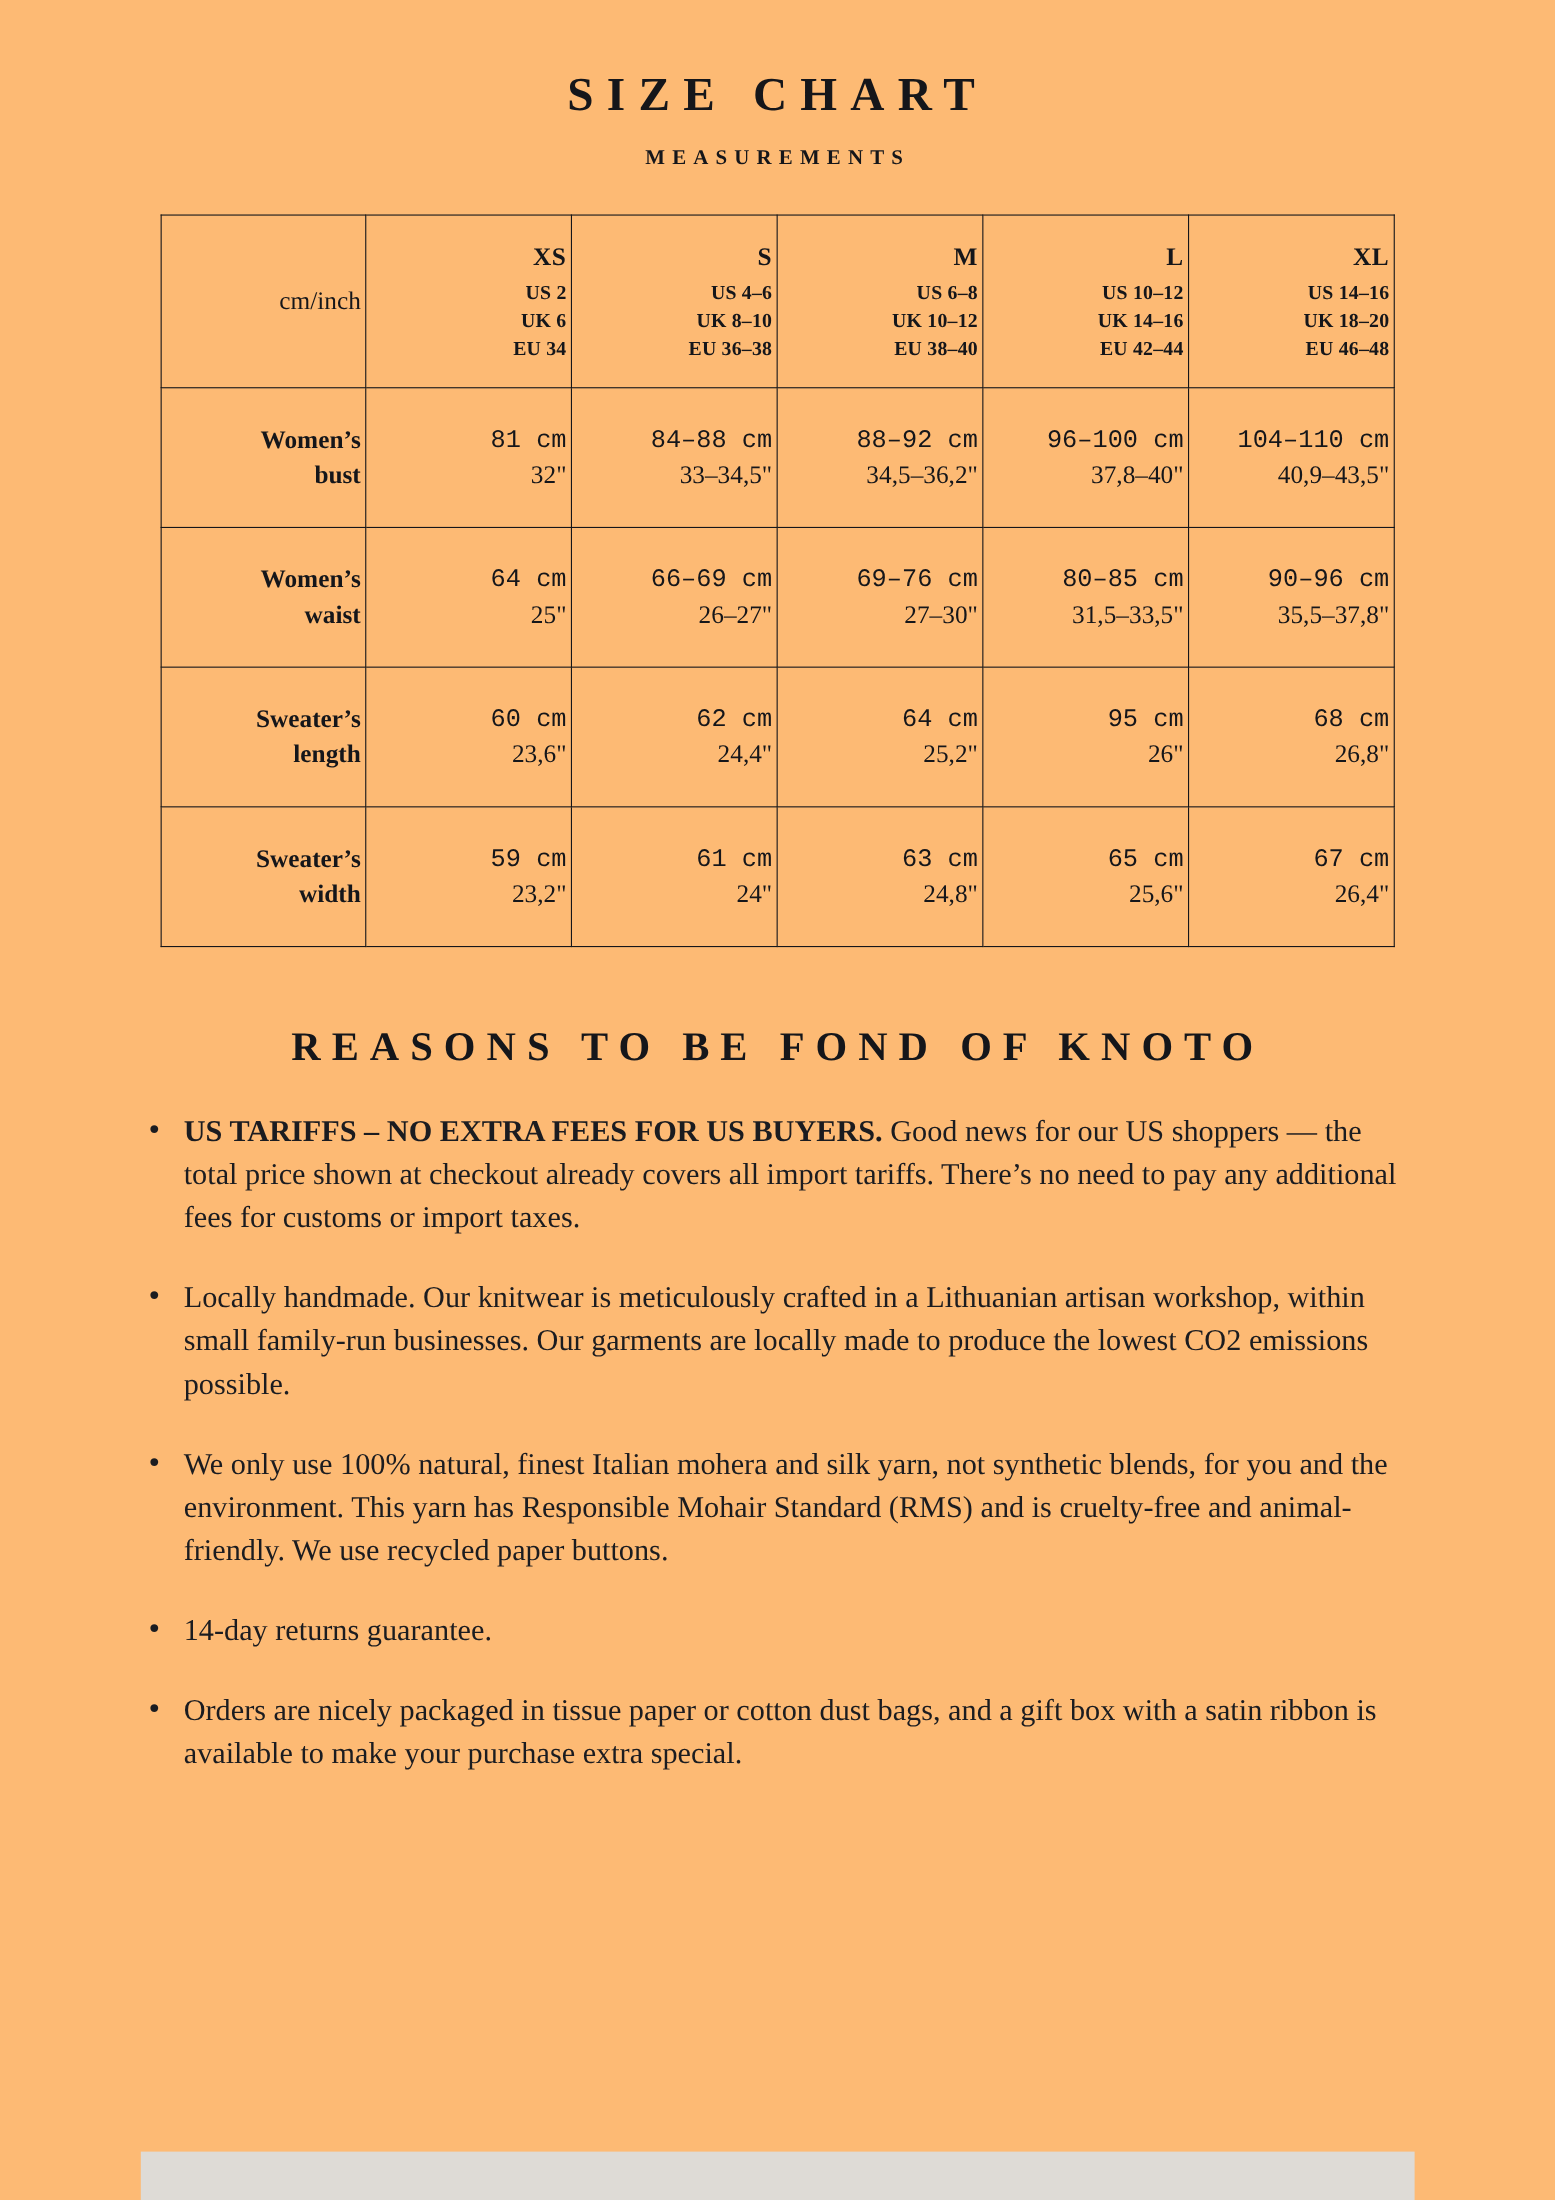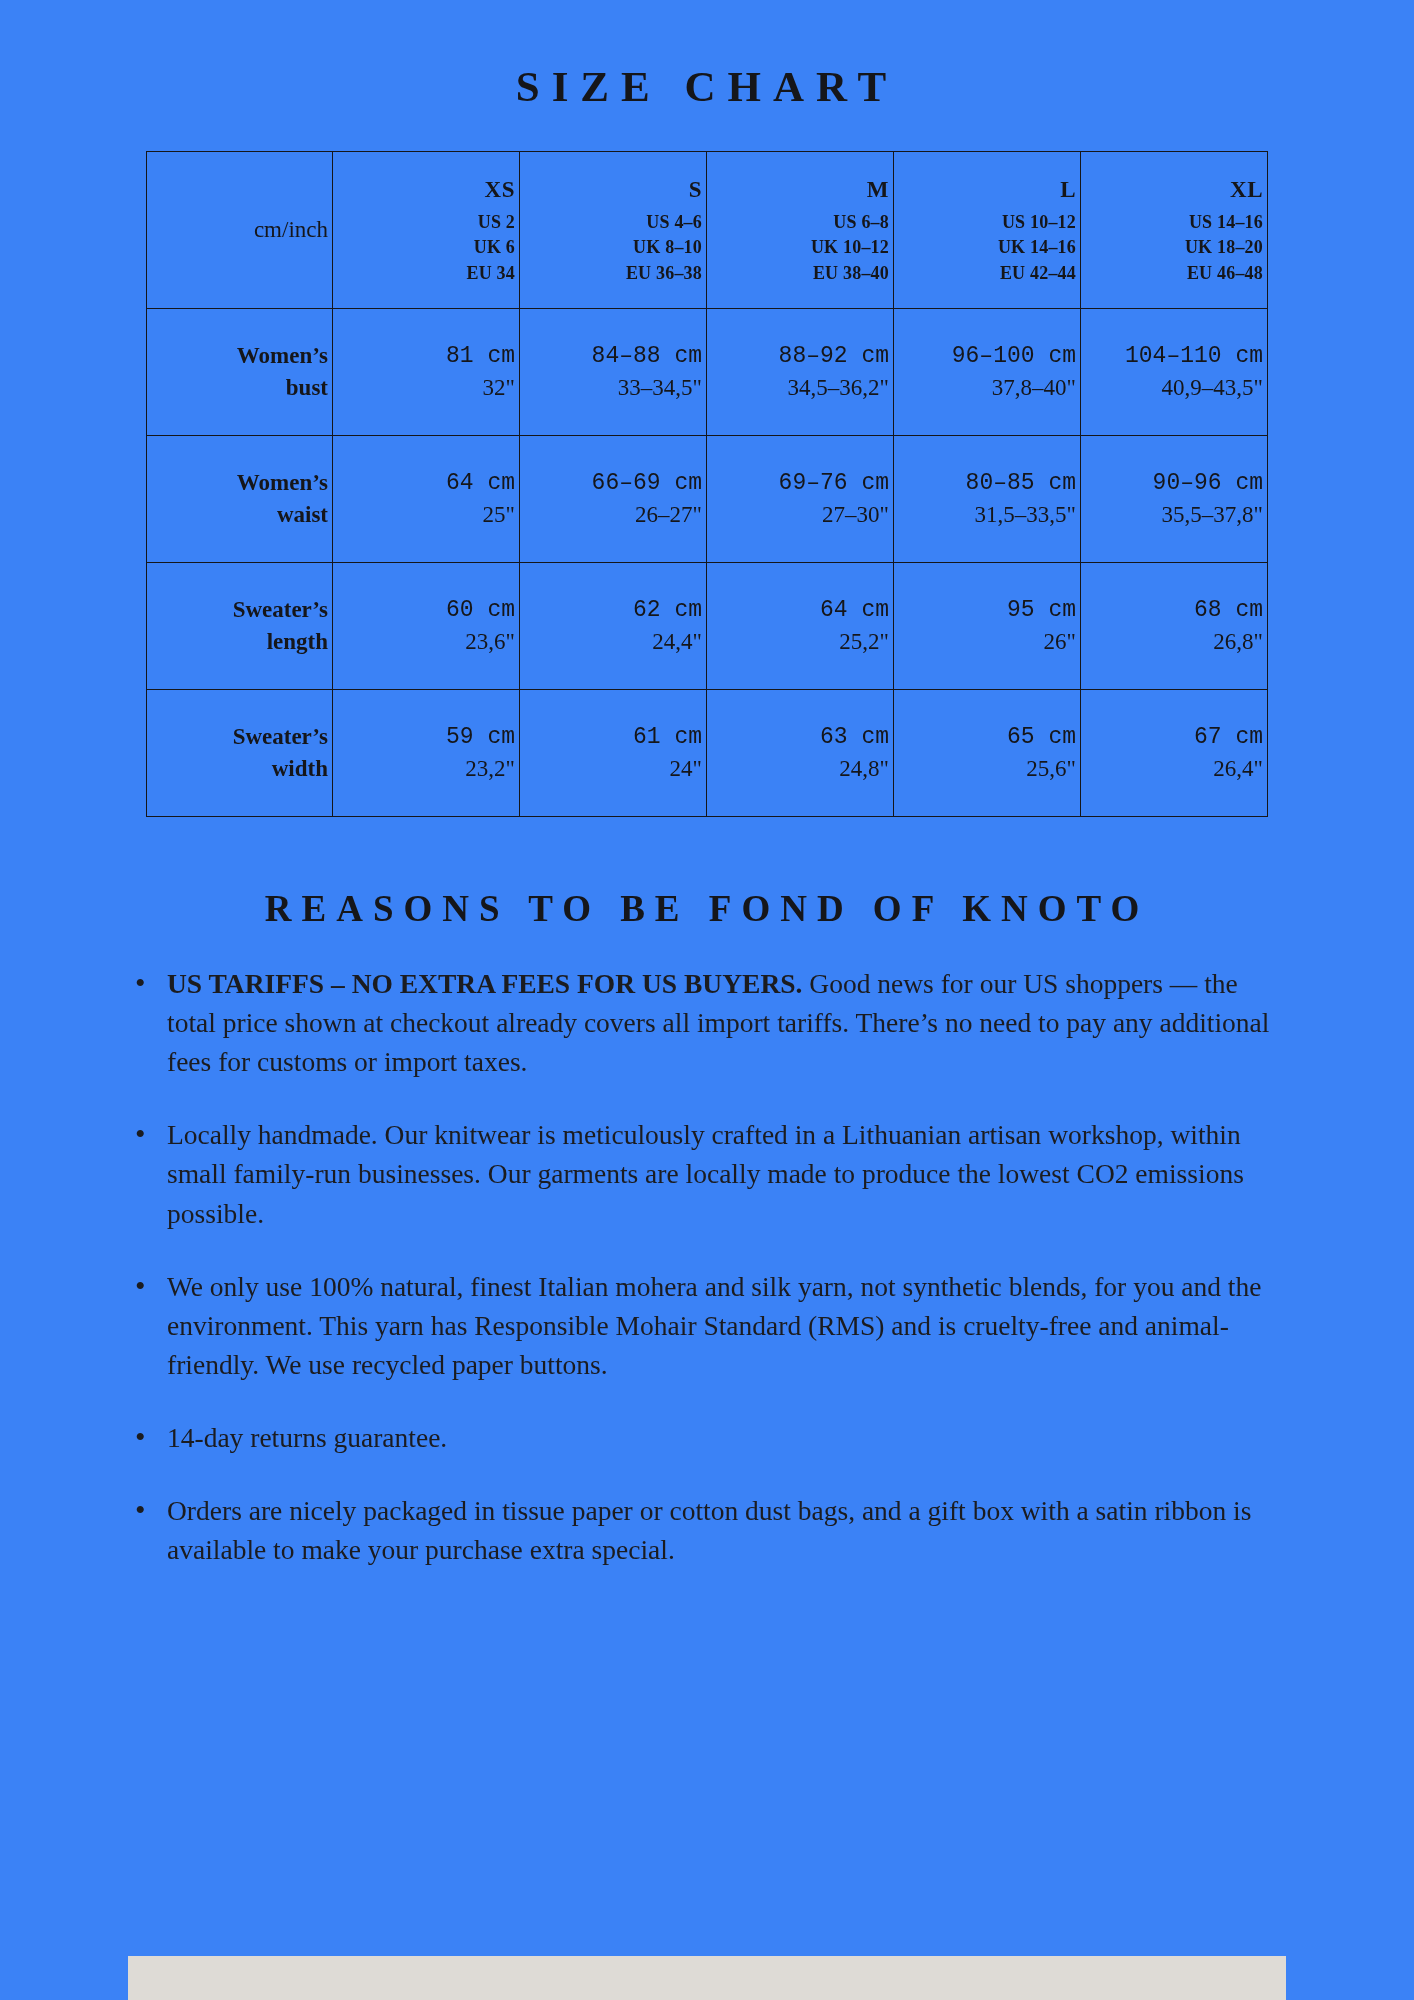--- a/index.html
+++ b/index.html
@@ -13,21 +13,21 @@
     font-family: "Liberation Serif", serif;
     color: #1a1a1a;
     -webkit-font-smoothing: antialiased;
   }
   .page {
     width: 1414px;
     min-height: 2000px;
     position: relative;
     box-sizing: border-box;
     padding: 0;
-    background: #3b82f6;
+    background: #fdba74;
   }
 
   
   .title {
     text-align: center;
     font-family: "Liberation Serif", serif;
     font-weight: 700;
     font-size: 43px;
     letter-spacing: 12px;
     margin: 0;
@@ -144,20 +144,21 @@
     height: 44px;
     background: #dedbd6;
   }
 </style>
 </head>
 <body>
 
 <div class="page">
 
   <h1 class="title">SIZE CHART</h1>
+  <div class="subtitle">MEASUREMENTS</div>
 
   <div class="table-wrap">
     <table class="size-chart">
       <colgroup>
         <col class="lead">
         <col>
           <col>
           <col>
           <col>
           <col>

